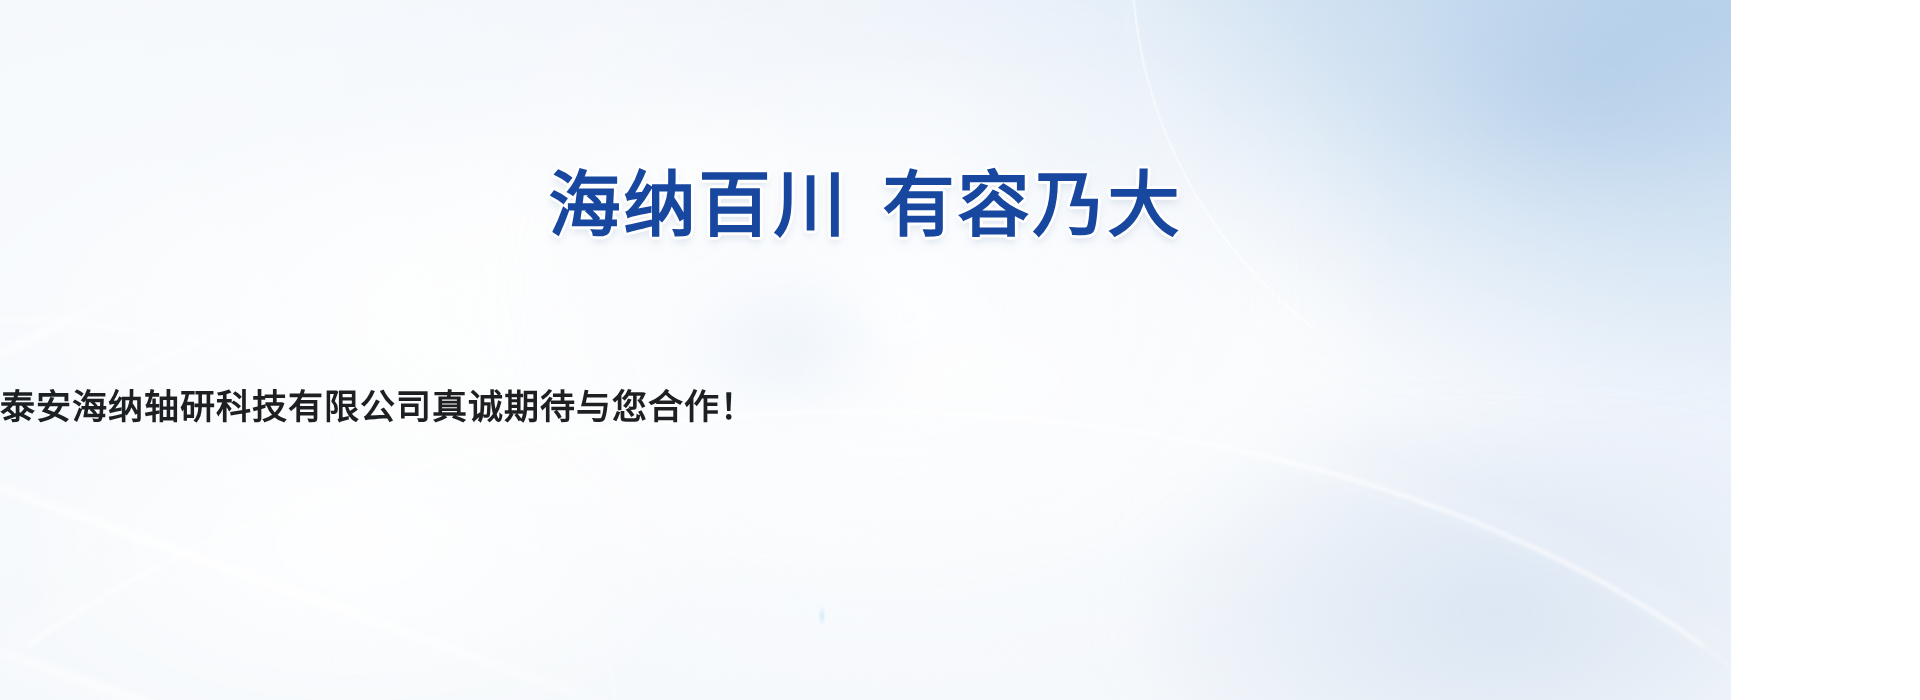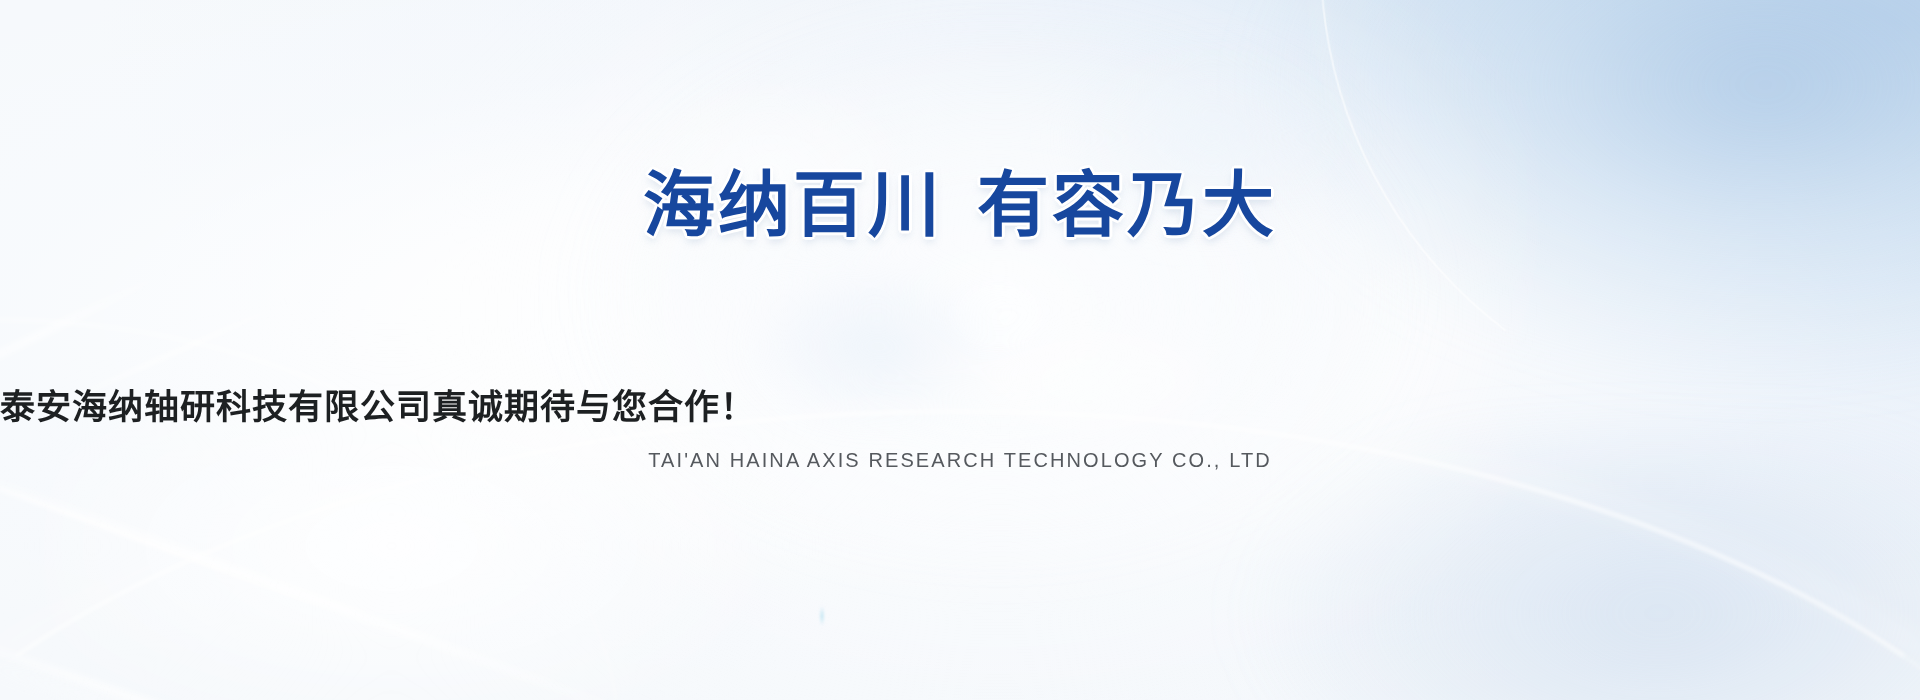--- a/index.html
+++ b/index.html
@@ -5,21 +5,21 @@
 <style>
   html, body {
     margin: 0;
     padding: 0;
     background: #ffffff;
   }
   * { box-sizing: border-box; }
 
   .banner {
     position: relative;
-    width: 1920px;
+    width: 1731px;
     height: 700px;
     overflow: hidden;
     font-family: "Liberation Sans", "DejaVu Sans", sans-serif;
     
     background:
       radial-gradient(120% 95% at 48% 46%,
           rgba(255,255,255,0.98) 0%,
           rgba(255,255,255,0.80) 22%,
           rgba(250,252,255,0.40) 40%,
           rgba(255,255,255,0.00) 62%),
@@ -326,16 +326,15 @@
 
     <div class="glint-2"></div>
   </div>
 
   <div class="content">
 
     <div class="headline"><span>海纳百川</span><span class="gap"></span><span>有容乃大</span></div>
 
     <div class="subtitle">泰安海纳轴研科技有限公司真诚期待与您合作！</div>
 
-    <div class="subtitle-en">TAI'AN HAINA AXIS RESEARCH TECHNOLOGY CO., LTD</div>
 
   </div>
 </div>
 
 </body></html>

